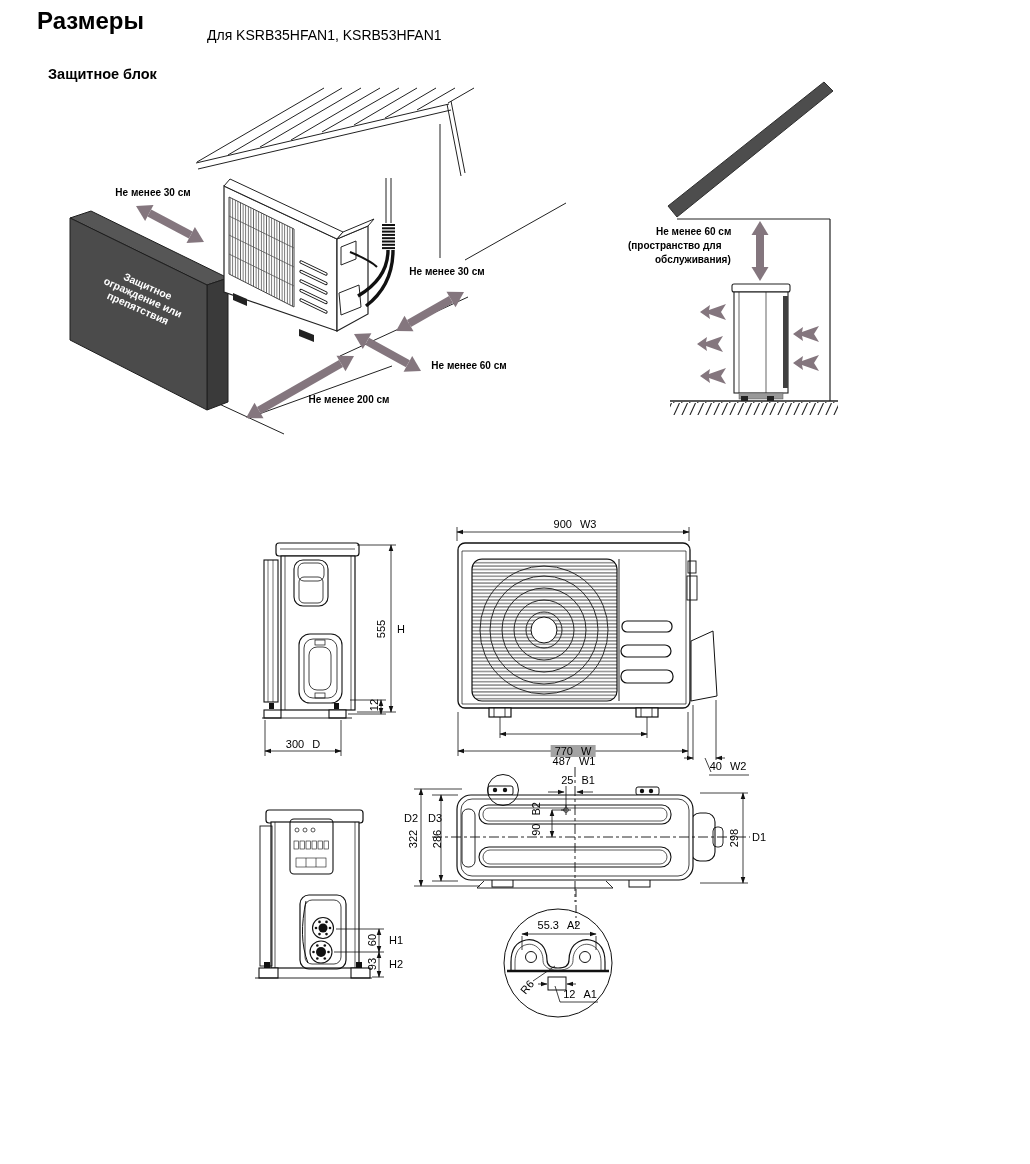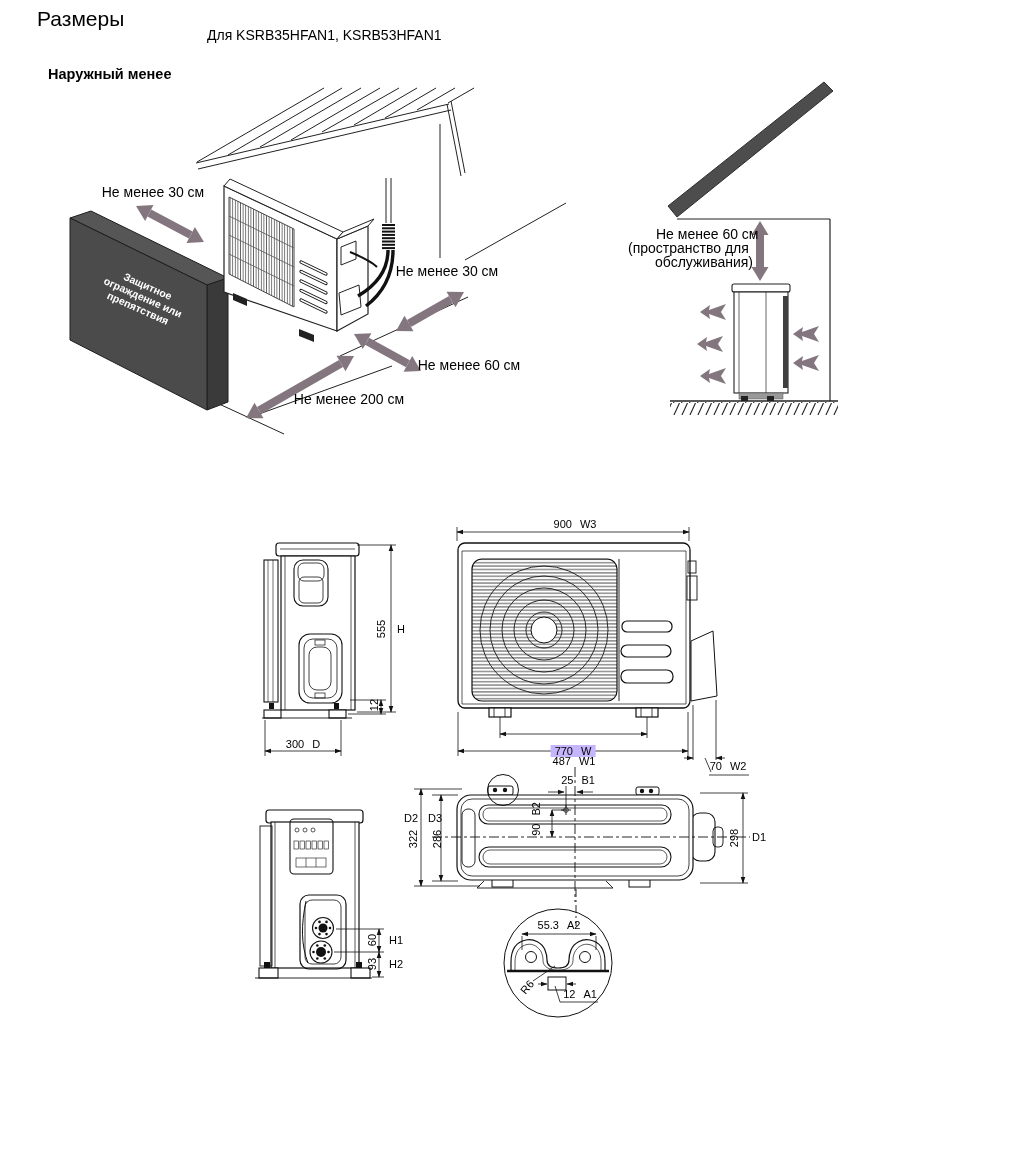--- a/index.html
+++ b/index.html
@@ -5,27 +5,27 @@
   html,body{margin:0;padding:0}
   body{width:1030px;height:1164px;position:relative;background:#fff;
        font-family:"Liberation Sans",sans-serif;color:#000;overflow:hidden}
   svg{position:absolute;left:0;top:0}
   .abs{position:absolute;white-space:nowrap}
   .ctr{transform:translate(-50%,-50%)}
   .rot{transform:translate(-50%,-50%) rotate(-90deg)}
   .r6{transform:translate(-50%,-50%) rotate(-50deg)}
   .dim{display:flex;gap:8px;font-size:11px}
   .dim span{display:block}
-  .clr{font-size:14px;font-weight:normal}
+  .clr{font-size:10px;font-weight:bold}
   .wall{color:#fff;font-size:10.5px;font-weight:bold;text-align:center;line-height:12px;
         transform:translate(-50%,-50%) rotate(24deg);white-space:normal;width:110px}
-  .t1{font-size:21px;font-weight:normal}
+  .t1{font-size:24px;font-weight:bold}
   .t2{font-size:14px}
   .t3{font-size:14.5px;font-weight:bold}
-  .wbg{background:#c4b5fd;padding:0 4px}
+  .wbg{background:#a3a3a3;padding:0 4px}
 </style>
 </head>
 <body>
 
 <svg width="1030" height="1164" viewBox="0 0 1030 1164">
   <defs>
     <marker id="ar" viewBox="0 0 10 10" refX="9" refY="5" markerWidth="8.5" markerHeight="8.5" orient="auto-start-reverse">
       <path d="M0,1.6 L10,5 L0,8.4 z" fill="#111"></path>
     </marker>
     <pattern id="pv" width="2.6" height="4" patternUnits="userSpaceOnUse">
@@ -371,21 +371,21 @@
       <line x1="538" y1="984" x2="547" y2="984" marker-end="url(#ar)"></line>
       <line x1="576" y1="984" x2="567" y2="984" marker-end="url(#ar)"></line>
       <line x1="560" y1="1002" x2="598" y2="1002"></line>
       <line x1="560" y1="1002" x2="555" y2="986"></line>
     </g>
   </g>
 </svg>
 
 <div class="abs t1" style="left:37px;top:7px">Размеры</div>
 <div class="abs t2" style="left:207px;top:27px">Для KSRB35HFAN1, KSRB53HFAN1</div>
-<div class="abs t3" style="left:48px;top:66px">Наружный менее</div>
+<div class="abs t3" style="left:48px;top:66px">Защитное блок</div>
 
 <div class="abs clr ctr" style="left:153px;top:192px">Не менее 30 см</div>
 <div class="abs clr ctr" style="left:447px;top:271px">Не менее 30 см</div>
 <div class="abs clr ctr" style="left:469px;top:365px">Не менее 60 см</div>
 <div class="abs clr ctr" style="left:349px;top:399px">Не менее 200 см</div>
 <div class="abs wall" style="left:143px;top:297px">
   <div>Защитное</div>
   <div>ограждение или</div>
   <div>препятствия</div>
 </div>
@@ -414,21 +414,21 @@
 </div>
 <div class="abs dim ctr" style="left:574px;top:761px">
   <span>487</span>
     <span>W1</span>
 </div>
 <div class="abs dim ctr wbg" style="left:573px;top:751px">
   <span>770</span>
     <span>W</span>
 </div>
 <div class="abs dim ctr" style="left:728px;top:766px">
-  <span>70</span>
+  <span>40</span>
     <span>W2</span>
 </div>
 
 <div class="abs dim ctr" style="left:578px;top:780px">
   <span>25</span>
     <span>B1</span>
 </div>
 <div class="abs dim rot" style="left:536px;top:819px">
   <span>90</span>
     <span>B2</span>

